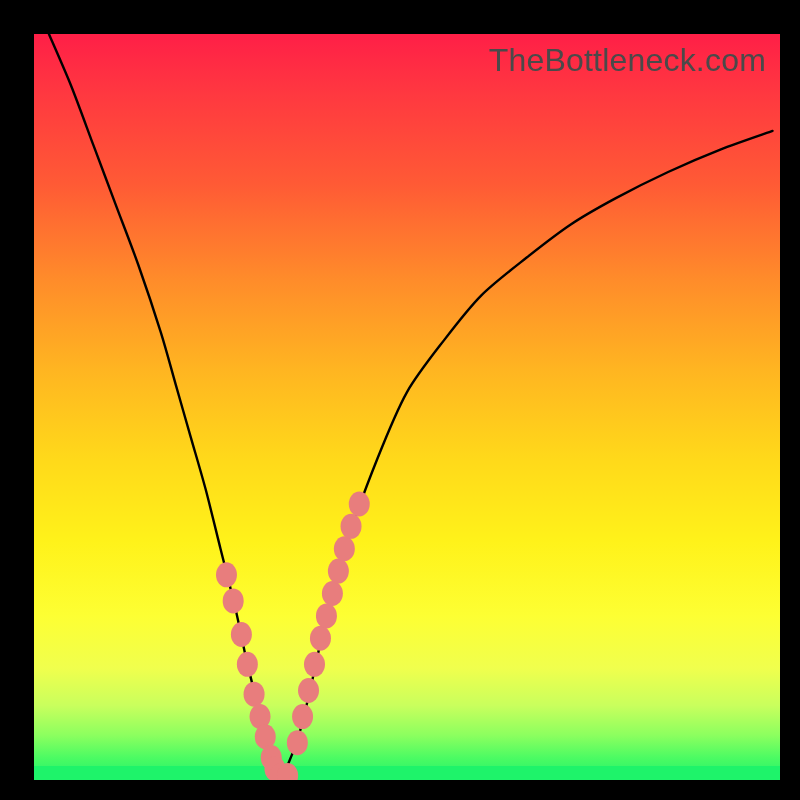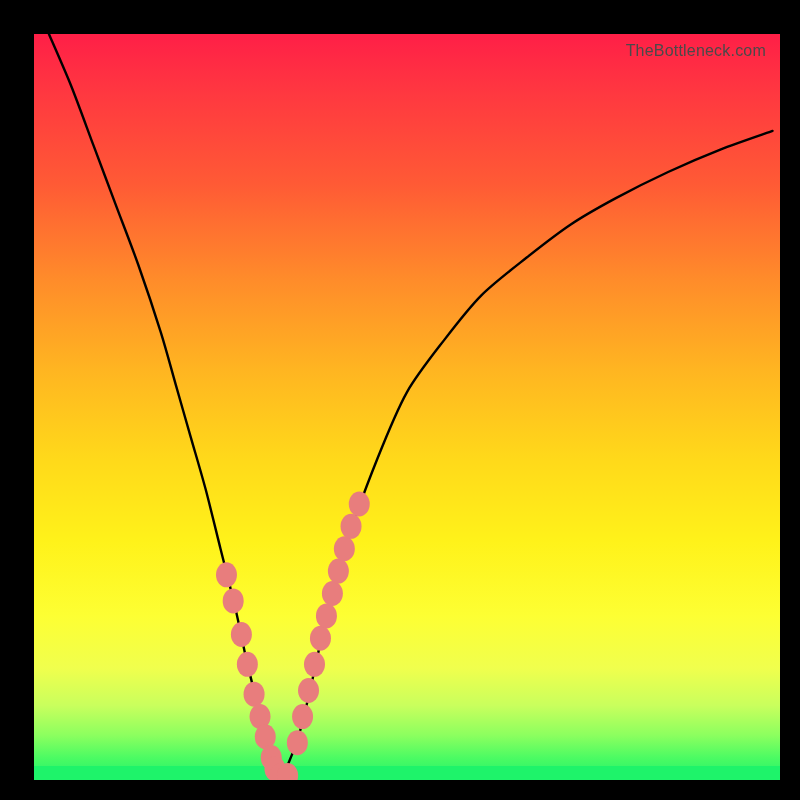--- a/index.html
+++ b/index.html
@@ -38,21 +38,21 @@
       #8cff5f 94%,
       #4cfb63 97%,
       #1ef36a 100%
     );
   }
   .watermark {
     position: absolute;
     top: 8px;
     right: 14px;
     color: #4a4a4a;
-    font-size: 16px;
+    font-size: 32px;
     font-family: Arial, sans-serif;
     letter-spacing: 0.2px;
     user-select: none;
     margin-left: 27px;
   }
   svg.curve {
     position: absolute;
     left: 0;
     top: 0;
     width: 746px;

